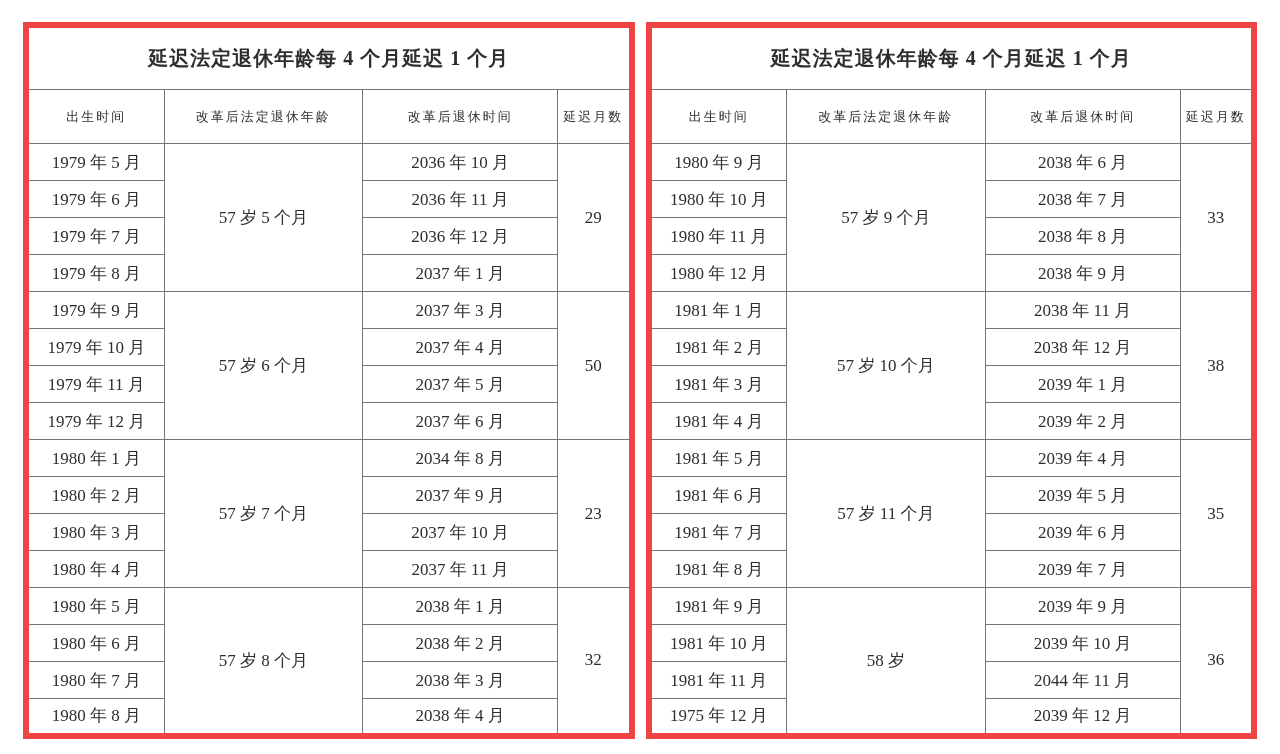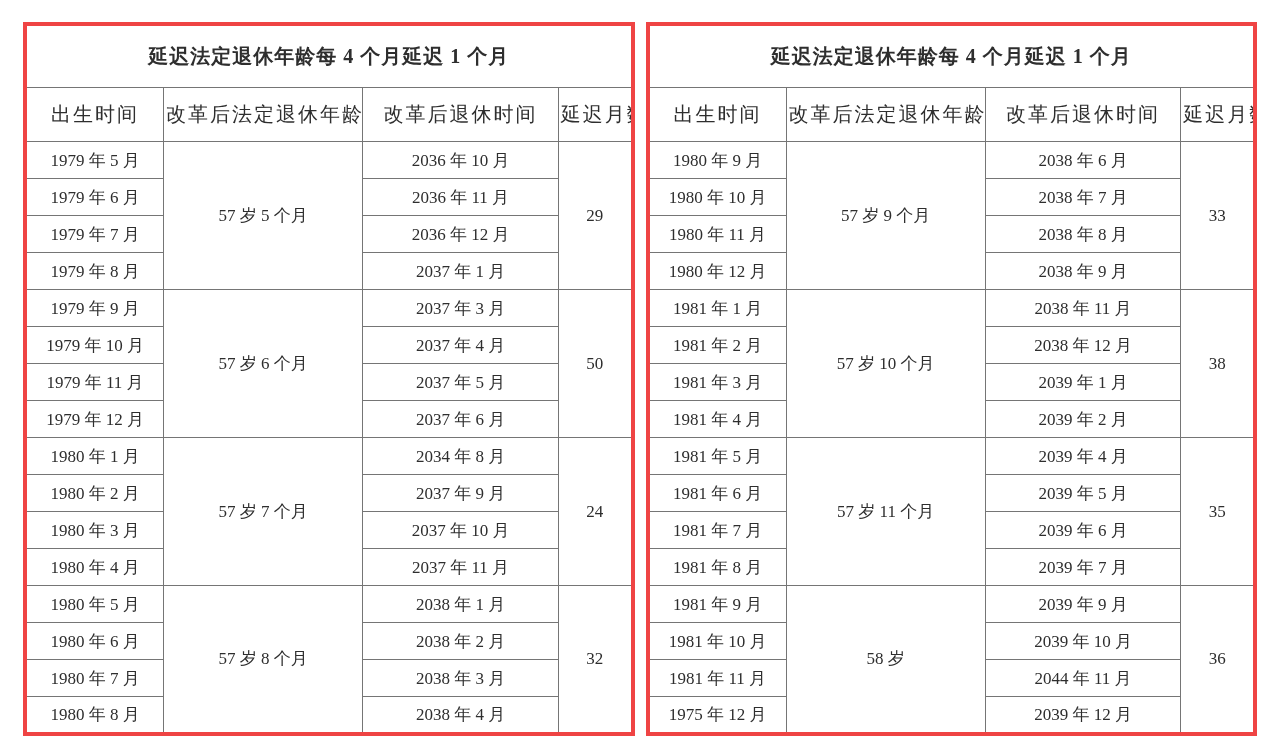--- a/index.html
+++ b/index.html
@@ -25,21 +25,21 @@
     display: flex;
     gap: 11px;
   }
   .table-box { flex: 1 1 0; }
   table.rt {
     width: 100%;
     height: 711px;
     border-collapse: collapse;
     table-layout: fixed;
     background: #ffffff;
-    border: 4px solid #ef4444;
+    border: 6px solid #ef4444;
   }
   table.rt td {
     border: 1px solid #757575;
     text-align: center;
     vertical-align: middle;
     color: #2e2e2e;
     font-family: "Liberation Serif", "DejaVu Serif", serif;
     padding: 0 2px;
     overflow: hidden;
     white-space: nowrap;
@@ -49,21 +49,21 @@
   col.c3 { width: 32.2%; }
   col.c4 { width: 12.2%; }
   tr.title-row td {
     height: 61px;
     font-weight: bold;
     font-size: 20px;
     letter-spacing: 1px;
   }
   tr.head-row td {
     height: 53px;
-    font-size: 20px;
+    font-size: 13px;
     letter-spacing: 2px;
   }
   td.head-birth { letter-spacing: 5px; }
   td.head-delay { letter-spacing: 1px; padding: 0; }
   tr.body-row { height: 37px; margin-left: 19px; }
   tr.body-row td { font-size: 17px; }
   td.age-cell, td.delay-cell { font-size: 17px; }
 </style>
 </head>
 <body>
@@ -125,21 +125,21 @@
           </tr>
           <tr class="body-row">
             <td>1979 年 12 月</td>
             <td>2037 年 6 月</td>
           </tr>
 
           <tr class="body-row">
             <td>1980 年 1 月</td>
             <td class="age-cell" rowspan="4">57 岁 7 个月</td>
             <td>2034 年 8 月</td>
-            <td class="delay-cell" rowspan="4">24</td>
+            <td class="delay-cell" rowspan="4">23</td>
           </tr>
           <tr class="body-row">
             <td>1980 年 2 月</td>
             <td>2037 年 9 月</td>
           </tr>
           <tr class="body-row">
             <td>1980 年 3 月</td>
             <td>2037 年 10 月</td>
           </tr>
           <tr class="body-row">

